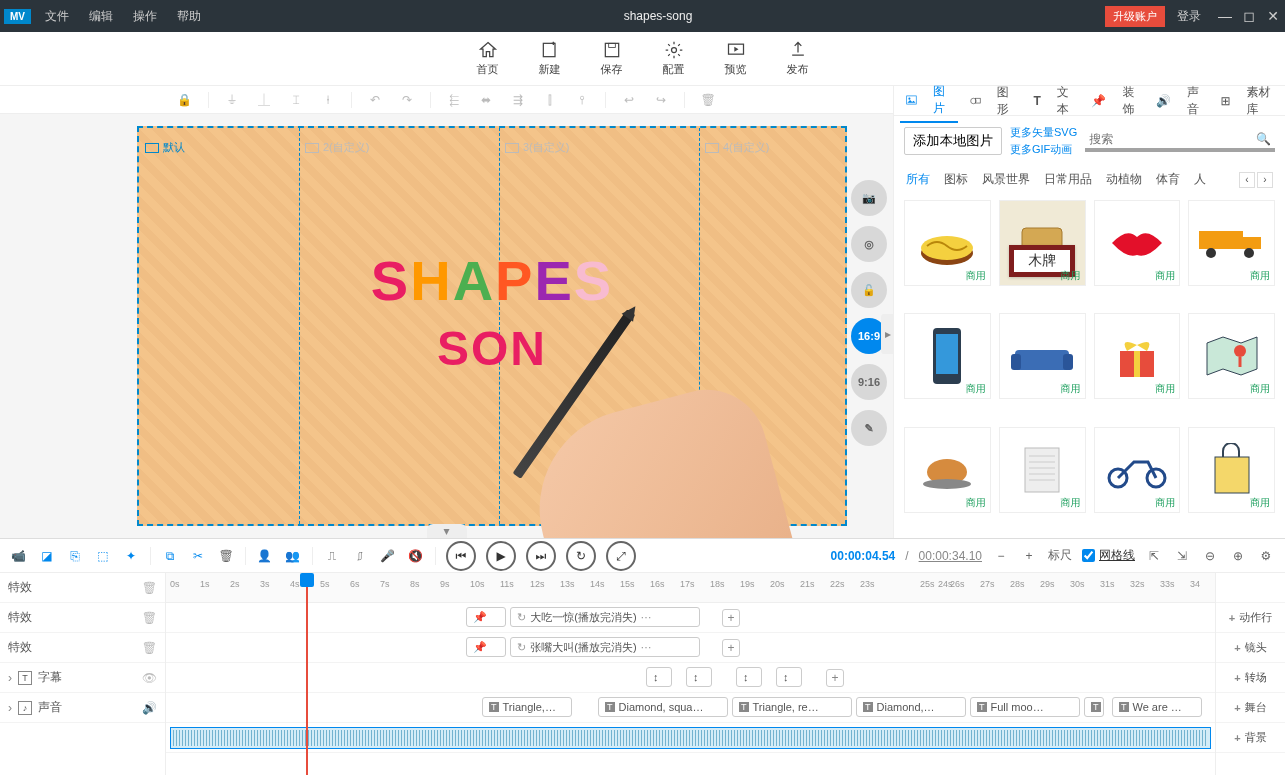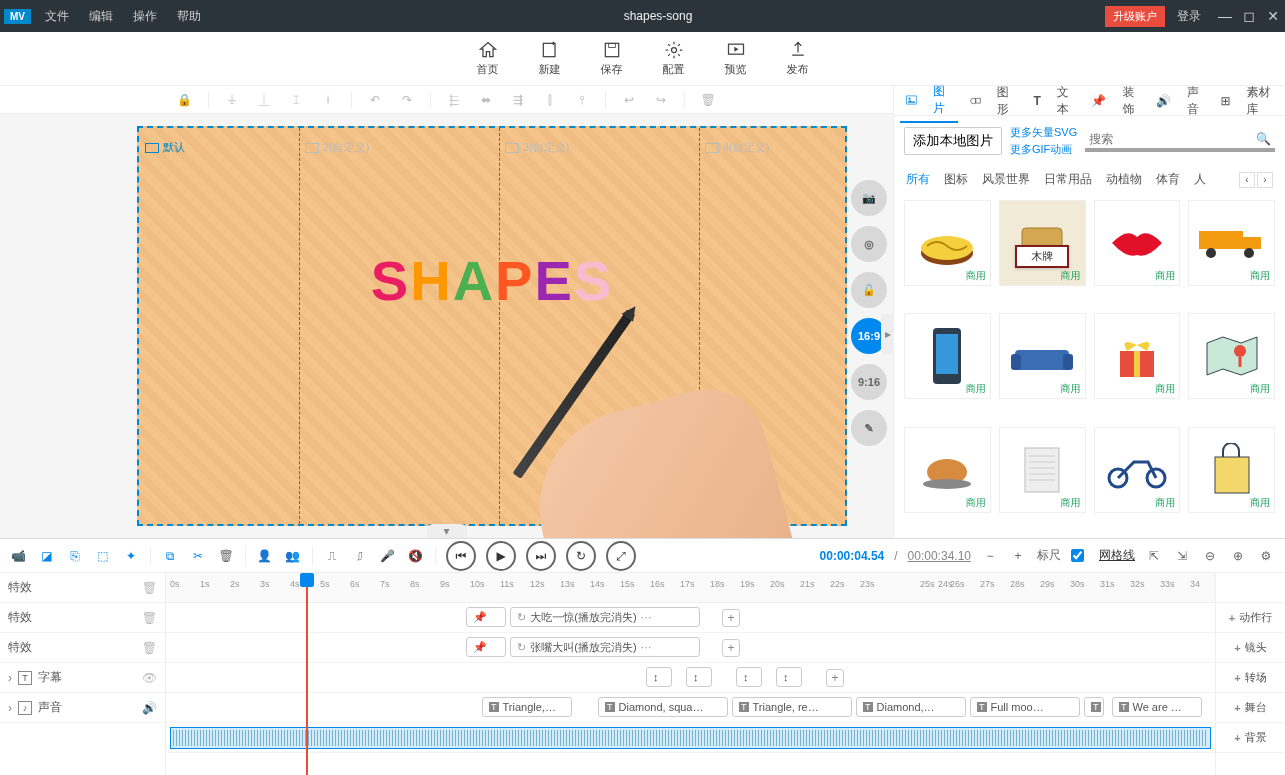--- a/index.html
+++ b/index.html
@@ -66,33 +66,33 @@
 .searchbox{flex:1;display:flex;align-items:flex-start;border-bottom:4px solid #a3a3a3;padding:2px 4px;color:#bbb;}
 .searchbox input{border:none;outline:none;flex:1;font-size:12px;}
 .cats{display:flex;gap:14px;padding:6px 12px;font-size:12px;color:#555;align-items:center;}
 .cats .cat{cursor:pointer;}
 .cats .cat.active{color:#0088ee;}
 .cats .nav{margin-left:auto;display:flex;gap:2px;}
 .cats .nav span{border:1px solid #ddd;width:16px;height:16px;display:flex;align-items:center;justify-content:center;cursor:pointer;font-size:10px;}
 .grid{flex:1;overflow:auto;padding:6px 10px;display:grid;grid-template-columns:repeat(4,1fr);gap:8px;}
 .card{border:1px solid #eee;height:86px;position:relative;display:flex;align-items:center;justify-content:center;cursor:pointer;}
 .card .tag{position:absolute;bottom:2px;right:4px;font-size:10px;color:#1a9e5c;}
-.card .tooltip{position:absolute;background:#fff;border:2px solid #7f1d1d;padding:2px 14px;font-size:11px;top:44px;box-shadow:0 1px 3px rgba(0,0,0,.2);}
+.card .tooltip{position:absolute;background:#fff;border:5px solid #7f1d1d;padding:2px 14px;font-size:14px;top:44px;box-shadow:0 1px 3px rgba(0,0,0,.2);}
 
 
 .timeline { height:245px; background:#fff; border-top:1px solid #ddd; display:flex; flex-direction:column; }
 .tl-tools{height:34px;display:flex;align-items:center;gap:10px;padding:0 10px;border-bottom:1px solid #eee;}
 .tl-tools .ti{width:18px;height:18px;cursor:pointer;color:#666;display:flex;align-items:center;justify-content:center;}
 .tl-tools .ti.blue{color:#0088ee;}
 .tl-tools .tsep{width:1px;height:18px;background:#eee;}
 .playbtn{width:30px;height:30px;border:2px solid #666;border-radius:50%;display:flex;align-items:center;justify-content:center;cursor:pointer;}
 .tl-tools .time1{color:#0088ee;font-weight:bold;margin-left:auto;}
 .tl-tools .time2{color:#888;text-decoration:underline;}
 .tl-tools .lbl{color:#666;}
-.tl-tools .chk{display:flex;gap:15px;text-decoration:underline;}
+.tl-tools .chk{display:flex;gap:4px;text-decoration:underline;}
 .tl-tools .chk input{accent-color:#0088ee;}
 
 .tl-body{flex:1;display:flex;overflow:hidden;}
 .tl-left{width:166px;border-right:1px solid #eee;}
 .tl-left .row{height:30px;display:flex;align-items:center;padding:0 8px;gap:6px;border-bottom:1px solid #f3f3f3;font-size:12px;color:#555;}
 .tl-left .row .exp{cursor:pointer;color:#888;}
 .tl-left .row .ic{width:14px;height:14px;border:1px solid #888;display:flex;align-items:center;justify-content:center;font-size:9px;}
 .tl-left .row .del{margin-left:auto;color:#bbb;cursor:pointer;}
 .tl-right{flex:1;position:relative;overflow:hidden;}
 .ruler{height:30px;position:relative;border-bottom:1px solid #eee;background:#fafafa;}
@@ -214,20 +214,21 @@
             <span class="cam"></span>
             <span>3(自定义)</span>
           </div>
         <div class="vline" style="left:560px"></div>
         <div class="scene-tab dim" style="left:566px">
             <span class="cam"></span>
             <span>4(自定义)</span>
           </div>
         <div class="bigtext">
           <div class="l1"><span>S</span><span>H</span><span>A</span><span>P</span><span>E</span><span>S</span></div>
+          <div class="l2">SON</div>
         </div>
         <div class="hand">
             <div class="pen"></div>
             <div class="palm"></div>
           </div>
       </div>
       <div class="side-ctrl">
         <div class="cbtn">📷</div>
         <div class="cbtn">◎</div>
         <div class="cbtn">🔓</div>

